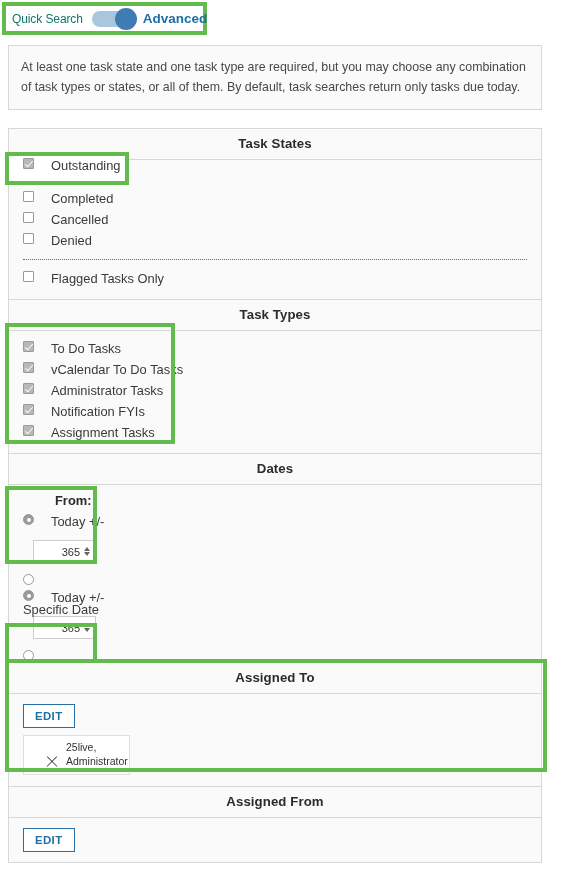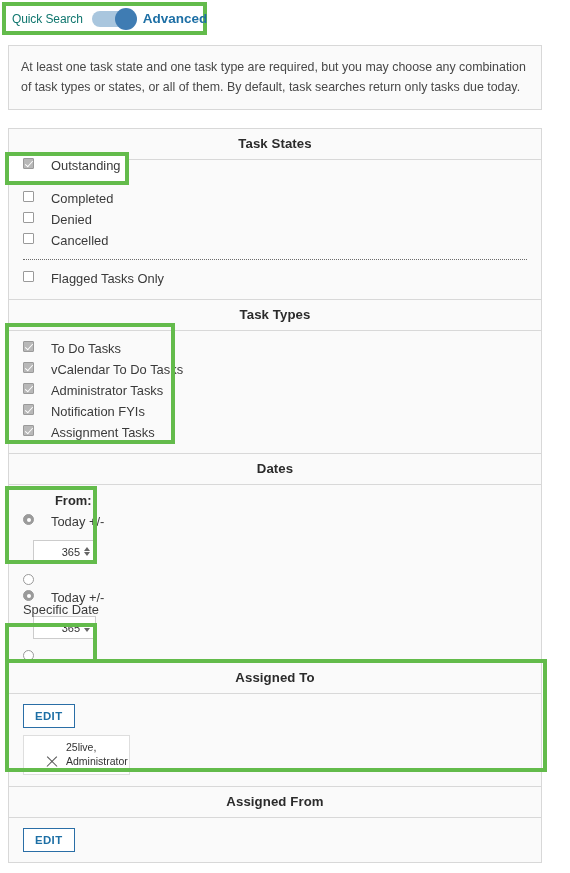--- a/index.html
+++ b/index.html
@@ -254,25 +254,25 @@
       <div class="opt-row">
         <span class="cbox checked"></span>
         <span>Outstanding</span>
       </div>
       <div class="opt-row">
         <span class="cbox"></span>
         <span>Completed</span>
       </div>
       <div class="opt-row">
         <span class="cbox"></span>
+        <span>Cancelled</span>
+      </div>
+      <div class="opt-row">
+        <span class="cbox"></span>
         <span>Denied</span>
-      </div>
-      <div class="opt-row">
-        <span class="cbox"></span>
-        <span>Cancelled</span>
       </div>
 
       <div class="dotted-sep"></div>
 
       <div class="opt-row" style="margin-top:9px;">
         <span class="cbox"></span>
         <span>Flagged Tasks Only</span>
       </div>
 
       <div class="hl hl-solid" style="left:-4px; top:-8px; width:124px; height:33px;"></div>

